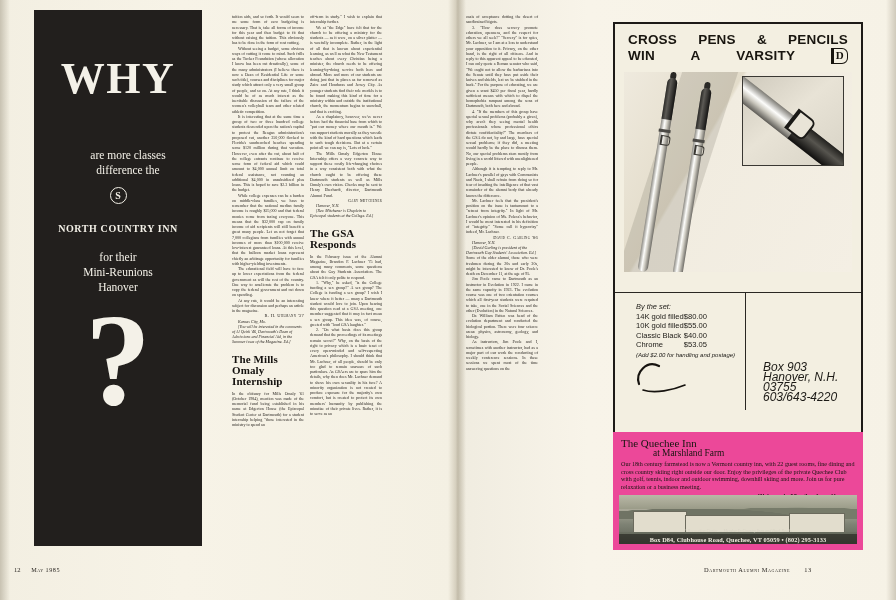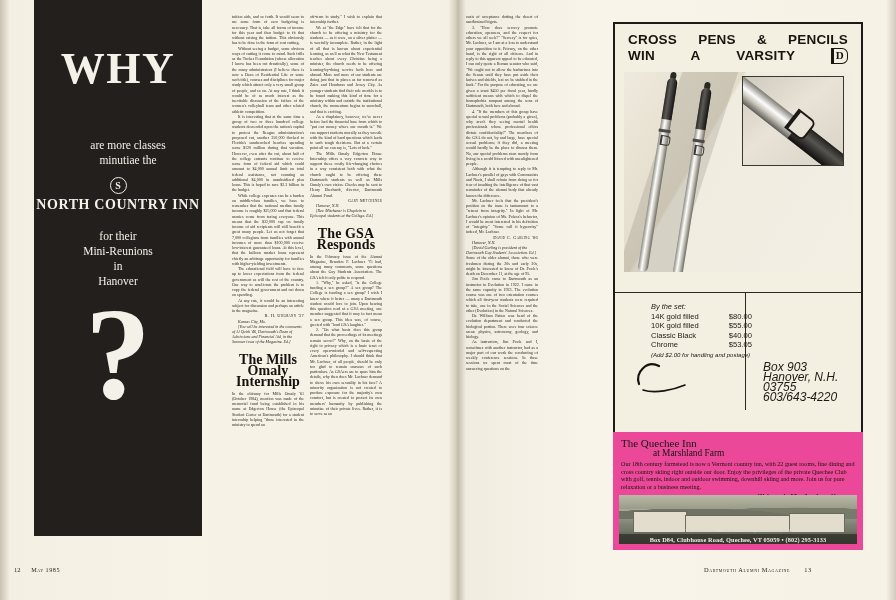--- a/index.html
+++ b/index.html
@@ -27,48 +27,48 @@
     background:linear-gradient(90deg,rgba(120,110,88,.35),rgba(120,110,88,0));}
   .edgeR{position:absolute;right:0;top:0;width:10px;height:600px;
     background:linear-gradient(270deg,rgba(120,110,88,.30),rgba(120,110,88,0));}
 
   
   .col{position:absolute;font-size:4.05px;line-height:5.25px;color:#2b2723;
        text-align:justify;}
   .col p{margin:0;text-indent:6px;}
   .col p.noind{text-indent:0;}
   .sec-h{
-    font-size:14px;line-height:11px;font-weight:bold;text-align:center;
+    font-size:11px;line-height:11px;font-weight:bold;text-align:left;
     margin:9px 0 4px 0;color:#14110e;letter-spacing:.1px;text-indent:0;
   }
   .sig{
     text-align:right;font-variant:small-caps;font-size:4.5px;
     letter-spacing:.35px;margin:5px 0 1px 0;text-indent:0;color:#201d19;
   }
   .place{font-style:italic;font-size:4.05px;text-indent:0;margin:0;text-align:left;}
   .ednote{font-style:italic;font-size:4.05px;line-height:5.2px;text-indent:0;margin:0 0 2px 0;text-align:left;}
 
   
   .sheraton{
-    position:absolute;left:34px;top:0;width:168px;height:536px;
+    position:absolute;left:34px;top:10px;width:168px;height:536px;
     background:#221f1d;color:#f4f1e8;text-align:center;overflow:hidden;
   }
   .why{font-size:44px;font-weight:bold;letter-spacing:1.5px;margin-top:46px;
        font-family:"Liberation Serif",serif;line-height:46px;}
   .sher-sub{font-size:11.5px;line-height:15px;margin-top:46px;padding-left:20px;}
   .sher-logo-ring{
     width:15px;height:15px;border:1.3px solid #f4f1e8;border-radius:50%;
     margin:9px auto 1px auto;position:relative;
   }
   .sher-logo-ring span{
     position:absolute;left:0;right:0;top:1px;font-size:10px;font-weight:bold;
     font-family:"Liberation Serif",serif;line-height:13px;
   }
   .sher-word{font-size:27px;font-weight:bold;letter-spacing:-.4px;line-height:28px;}
-  .sher-ncn{font-size:14px;font-weight:bold;letter-spacing:.6px;margin-top:3px;}
+  .sher-ncn{font-size:10px;font-weight:bold;letter-spacing:.6px;margin-top:19px;}
   .sher-use{font-size:11.5px;line-height:15px;margin-top:16px;}
   .qmark{font-size:132px;font-weight:bold;line-height:118px;margin-top:6px;
          font-family:"Liberation Serif",serif;}
 
   
   .folio{position:absolute;font-size:6.2px;color:#2b2723;}
   .folio .num{font-size:6.6px;}
   .folio .txt{font-variant:small-caps;letter-spacing:.5px;margin-left:9px;}
   .folio-r{position:absolute;font-size:6.4px;color:#2b2723;
            font-variant:small-caps;letter-spacing:.6px;}
@@ -116,27 +116,27 @@
   .inset .bigpen{position:absolute;left:-14px;top:-12px;width:140px;height:22px;
     transform:rotate(38deg);transform-origin:left top;border-radius:11px;
     background:linear-gradient(180deg,#7e7c75 0%,#fdfdfb 40%,#c9c6bc 65%,#5d5b56 100%);}
   .inset .bigcap{position:absolute;left:58px;top:44px;width:90px;height:22px;
     transform:rotate(38deg);transform-origin:left top;border-radius:0 11px 11px 0;
     background:linear-gradient(180deg,#22211e 0%,#57554f 40%,#100f0e 100%);}
   .inset .bigD{position:absolute;left:46px;top:36px;width:17px;height:20px;
     border:2px solid #1b1a17;border-left:4px solid #1b1a17;border-radius:0 6px 6px 0;
     background:#e9e4d7;transform:rotate(38deg);}
   .priceblk{
-    position:absolute;left:36px;top:278px;font-family:"Liberation Sans",sans-serif;
+    position:absolute;left:21px;top:278px;font-family:"Liberation Sans",sans-serif;
     font-size:7.4px;line-height:9.6px;color:#1c1a16;
   }
   .priceblk .ttl{font-style:italic;}
   .priceblk table{border-collapse:collapse;}
   .priceblk td{padding:0;font-size:7.6px;}
-  .priceblk td.amt{padding-left:30px;margin-left:16px;}
+  .priceblk td.amt{margin-left:16px;}
   .priceblk .note{font-style:italic;font-size:6px;margin-top:1px;}
   .campion{
     position:absolute;left:22px;top:332px;font-size:26px;font-style:italic;
     font-family:"Liberation Serif",serif;font-weight:bold;color:#16130f;
     letter-spacing:-.6px;
   }
   .campion-swash{position:absolute;left:18px;top:330px;width:120px;height:40px;}
   .camp-addr{
     position:absolute;left:148px;top:338px;font-family:Liberation Sans, sans-serif;
     font-style:italic;font-size:12px;line-height:10px;color:#1c1a16;
@@ -183,30 +183,29 @@
   <div class="page left"></div>
   <div class="page right"></div>
   <div class="edgeL"></div>
   <div class="edgeR"></div>
   <div class="gutter"></div>
 
   <div class="sheraton">
     <div class="why">WHY</div>
     <div class="sher-sub">
       <div>are more classes</div>
-      <div>minutiae the</div>
+      <div>difference the</div>
     </div>
     <div class="sher-logo-ring">
       <span>S</span>
     </div>
     <div class="sher-ncn">NORTH COUNTRY INN</div>
     <div class="sher-use">
       <div>for their</div>
       <div>Mini-Reunions</div>
-      <div>in</div>
       <div>Hanover</div>
     </div>
     <div class="qmark">?</div>
   </div>
 
   <div class="col" style="left:232px;top:14px;width:72px;height:530px;">
     <p class="noind">tuition aids, and so forth. It would seem to me some form of zero budgeting is necessary. That is, take all forms of income for this year and then budget to fit that without raising the tuition. This obviously has to be done in the form of cost cutting.</p>
     <p>Without seeing a budget, some obvious ways of cutting it come to mind. Such frills as the Tucker Foundation (whose allocation I know has been cut drastically), some of the many administrators (I believe there is now a Dean of Residential Life or some such title), courses and disciplines for major study which attract only a very small group of people, and so on. At any rate, I think it would be of as much interest as the inevitable discussion of the failure of the women's volleyball team and other related athletic competition.</p>
     <p>It is interesting that at the same time a group of two or three hundred college students descended upon the nation's capital to protest the Reagan administration's proposed cut, another 350,000 flocked to Florida's sundrenched beaches spending some $120 million during that vacation. However, even after the cut, about half of the college entrants continue to receive some form of federal aid which could amount to $4,000 annual limit on total federal assistance, not counting an additional $4,000 in unsubsidized plus loans. This is hoped to save $2.3 billion in the budget.</p>
     <p>While college expenses can be a burden on middle-class families, we have to remember that the national median family income is roughly $25,000 and that federal monies come from taxing everyone. This means that the $32,000 cap on family income of aid recipients will still benefit a great many people. Let us not forget that 7,000 collegians from families with annual incomes of more than $100,000 receive low-interest guaranteed loans. At this level, that the balloon market loans represent chiefly an arbitrage opportunity for families with higher-yielding investments.</p>

